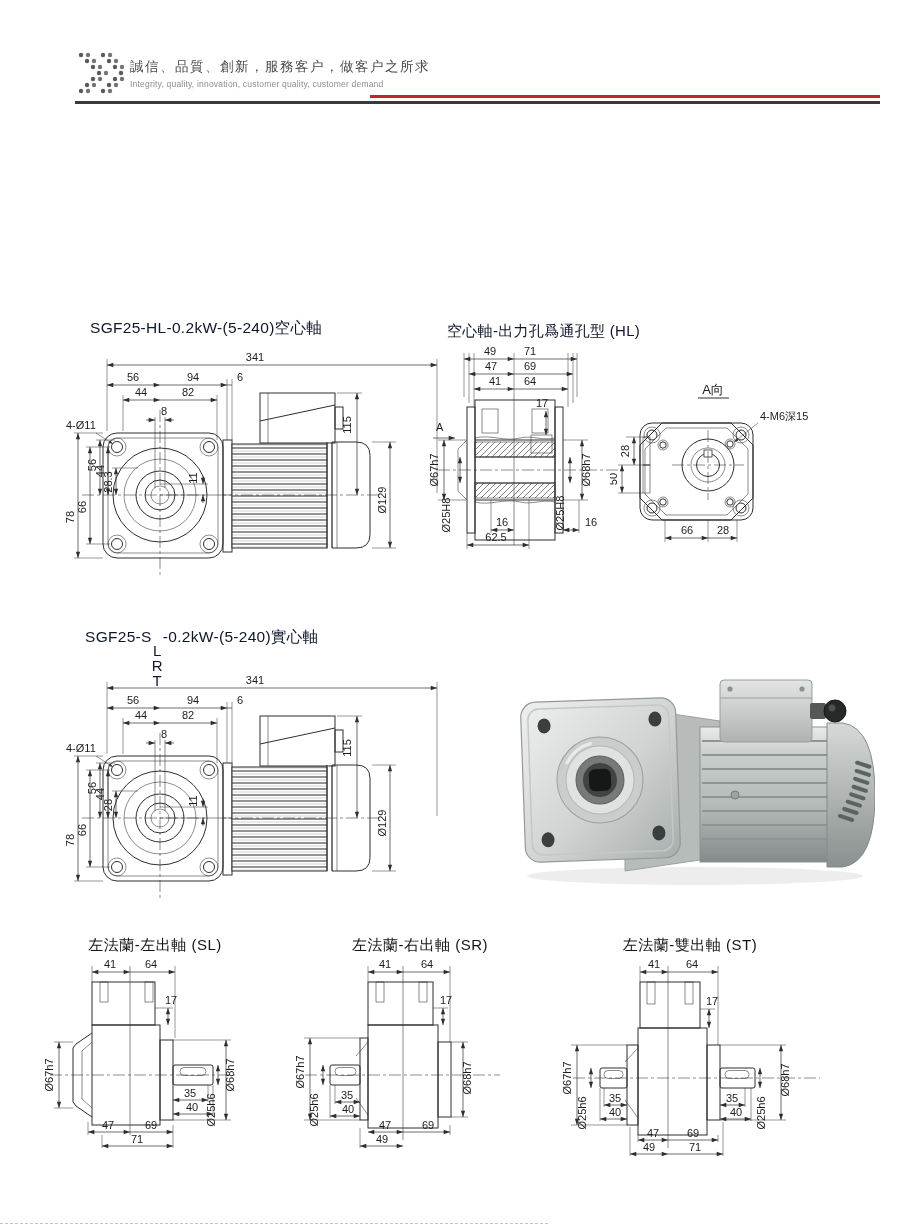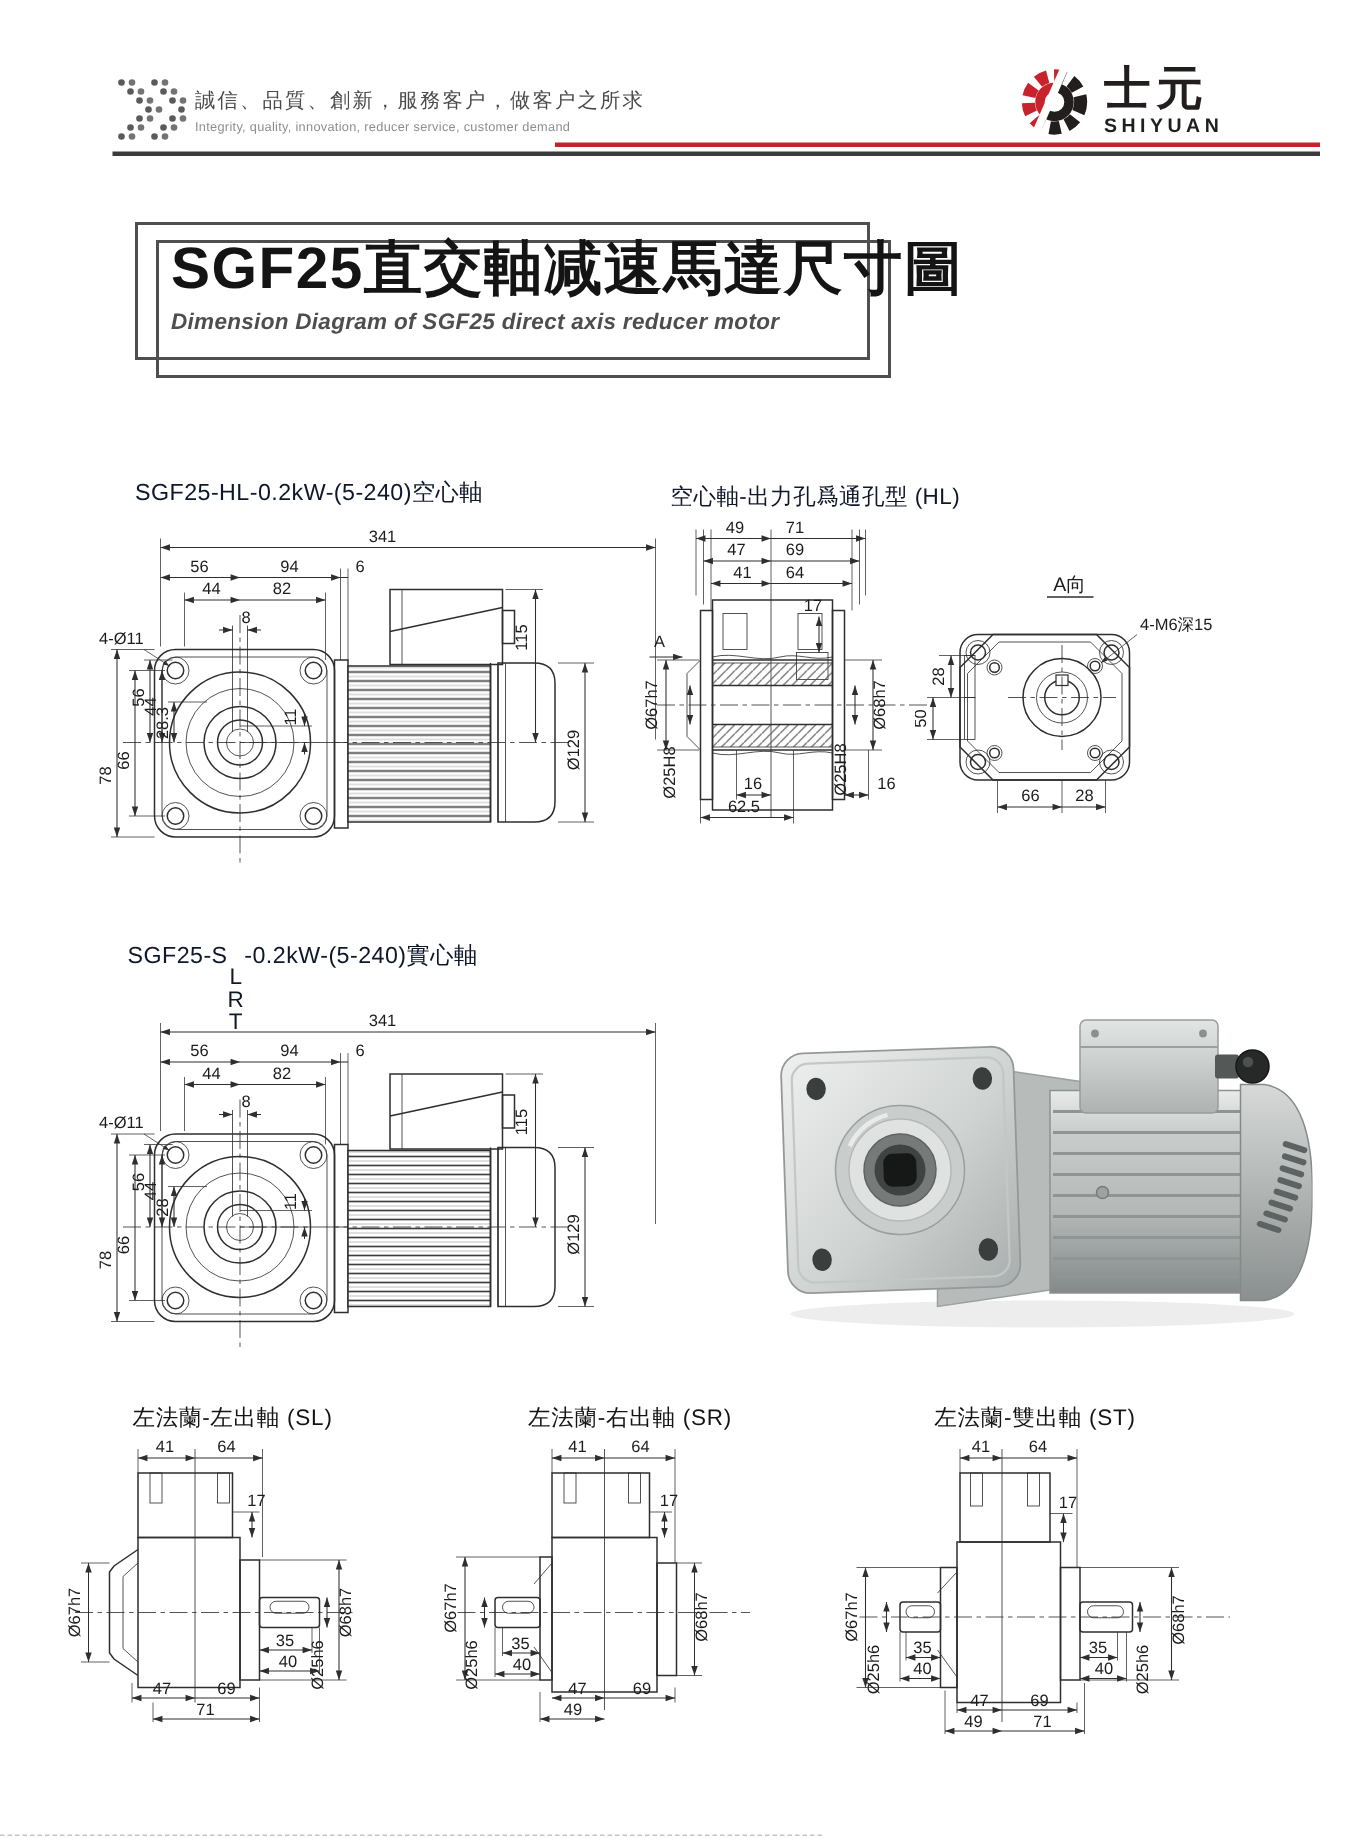--- a/index.html
+++ b/index.html
@@ -107,57 +107,27 @@
           <circle cx="44" cy="15" r="2.2" opacity=".85"></circle>
           <circle cx="44" cy="27" r="2.2" opacity=".85"></circle>
           <circle cx="38" cy="33" r="2.2" opacity=".85"></circle>
           <circle cx="32" cy="39" r="2.2" opacity=".85"></circle>
       </g>
     </svg>
   </div>
 
   <div class="abs" style="left:130px;top:58px;">
     <div class="slogan-zh">誠信、品質、創新，服務客户，做客户之所求</div>
-    <div class="slogan-en">Integrity, quality, innovation, reducer service, customer demand</div>
-  </div>
-
-  <div class="brand">
-    <svg width="62" height="62" viewBox="0 0 64 64">
-      <clipPath id="cR">
-          <polygon points="0,0 40,0 12,64 0,64"></polygon>
-        </clipPath>
-      <clipPath id="cB">
-          <polygon points="46,0 64,0 64,64 18,64"></polygon>
-        </clipPath>
-      <g clip-path="url(#cR)">
-        <circle cx="32" cy="33" r="18" fill="none" stroke="#c8232c" stroke-width="9" stroke-dasharray="7.5 4.5"></circle>
-        <circle cx="32" cy="33" r="10" fill="none" stroke="#c8232c" stroke-width="6.5"></circle>
-      </g>
-      <g clip-path="url(#cB)">
-        <circle cx="32" cy="33" r="18" fill="none" stroke="#221e1d" stroke-width="9" stroke-dasharray="7.5 4.5"></circle>
-        <circle cx="32" cy="33" r="10" fill="none" stroke="#221e1d" stroke-width="6.5"></circle>
-      </g>
-    </svg>
-    <div class="brand-txt">
-      <div class="brand-zh">士元</div>
-      <div class="brand-en">SHIYUAN</div>
-    </div>
-  </div>
+    <div class="slogan-en">Integrity, quality, innovation, customer quality, customer demand</div>
+  </div>
+
 
   <div class="rule-red"></div>
   <div class="rule-dark"></div>
 
-  <div class="abs" style="left:90px;top:146px;width:520px;height:110px;">
-    <div class="tframe" style="left:0;top:2px;width:486px;height:88px;"></div>
-    <div class="tframe" style="left:14px;top:14px;width:486px;height:88px;"></div>
-    <div class="abs" style="left:24px;top:14px;">
-      <div class="ttl">SGF25直交軸减速馬達尺寸圖</div>
-      <div class="tsub">Dimension Diagram of SGF25 direct axis reducer motor</div>
-    </div>
-  </div>
 
   <div class="sec-label" style="left:90px;top:318px;">SGF25-HL-0.2kW-(5-240)空心軸</div>
   <div class="sec-label" style="left:447px;top:322px;font-size:15px;">空心軸-出力孔爲通孔型 (HL)</div>
 
   <div class="sec-label" style="left:85px;top:627px;">
     <span>SGF25-S</span><span class="stack">
         <span>L</span>
         <span>R</span>
         <span>T</span>
       </span><span>-0.2kW-(5-240)實心軸</span>

